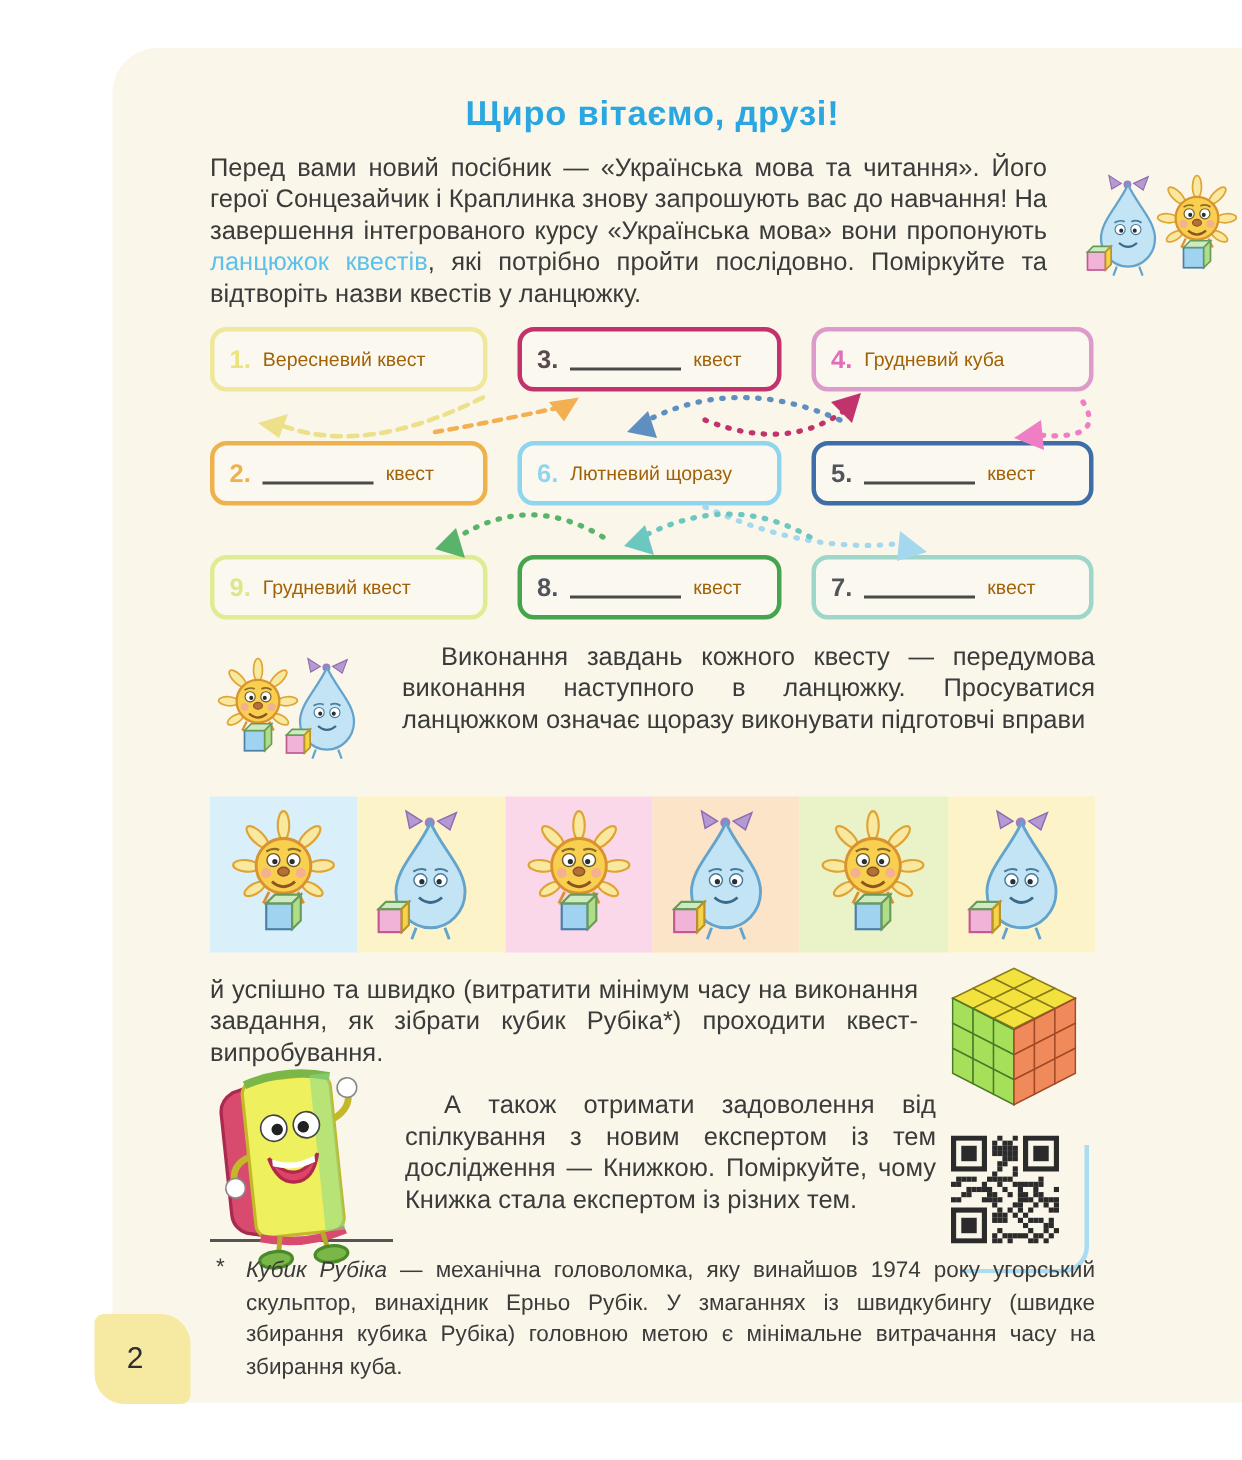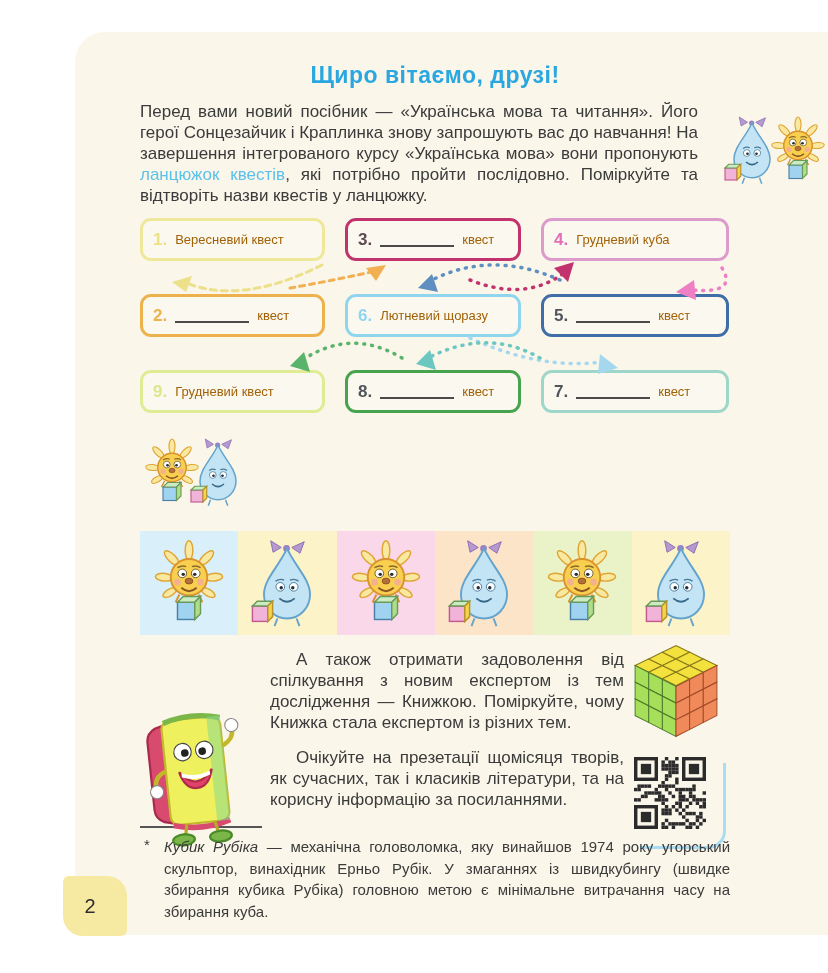--- a/index.html
+++ b/index.html
@@ -215,20 +215,21 @@
 
     <div class="p2-row">
       <div class="chars-mid-left pair">
         <svg viewBox="0 0 80 100">
             <use href="#sun-sym"></use>
           </svg>
         <svg viewBox="0 0 80 100">
             <use href="#drop-sym"></use>
           </svg>
       </div>
+      <p class="p2">Виконання завдань кожного квесту — передумова виконання наступного в ланцюжку. Просуватися ланцюжком означає щоразу виконувати підготовчі вправи</p>
     </div>
 
     <div class="strip">
       <div class="panel" style="background: rgb(217, 240, 250);">
           <svg class="char-svg" viewBox="0 0 80 100">
             <use href="#sun-sym"></use>
           </svg>
         </div>
       <div class="panel" style="background: rgb(253, 243, 201);">
           <svg class="char-svg" viewBox="0 0 80 100">
@@ -251,22 +252,22 @@
           </svg>
         </div>
       <div class="panel" style="background: rgb(253, 243, 201);">
           <svg class="char-svg" viewBox="0 0 80 100">
             <use href="#drop-sym"></use>
           </svg>
         </div>
     </div>
 
     <div class="lower">
+      <p class="p3">й успішно та швидко (витратити мінімум часу на виконання завдання, як зібрати кубик Рубіка*) проходити квест-випробування.</p>
       <p class="p4">А також отримати задоволення від спілкування з новим експертом із тем дослідження — Книжкою. Поміркуйте, чому Книжка стала експертом із різних тем.</p>
-      <p class="p5">Очікуйте на презетації щомісяця творів, як сучасних, так і класиків літератури, та на корисну інформацію за посиланнями.</p>
 
       <svg class="cube" viewBox="0 0 100 110">
         <g transform="matrix(15,-7.33,15,7.33,5,27)" fill="#f3e23e" stroke="#8a7a1a" stroke-width="0.09">
           <rect x="0" y="0" width="1" height="1"></rect>
             <rect x="1" y="0" width="1" height="1"></rect>
             <rect x="2" y="0" width="1" height="1"></rect>
           <rect x="0" y="1" width="1" height="1"></rect>
             <rect x="1" y="1" width="1" height="1"></rect>
             <rect x="2" y="1" width="1" height="1"></rect>
           <rect x="0" y="2" width="1" height="1"></rect>

